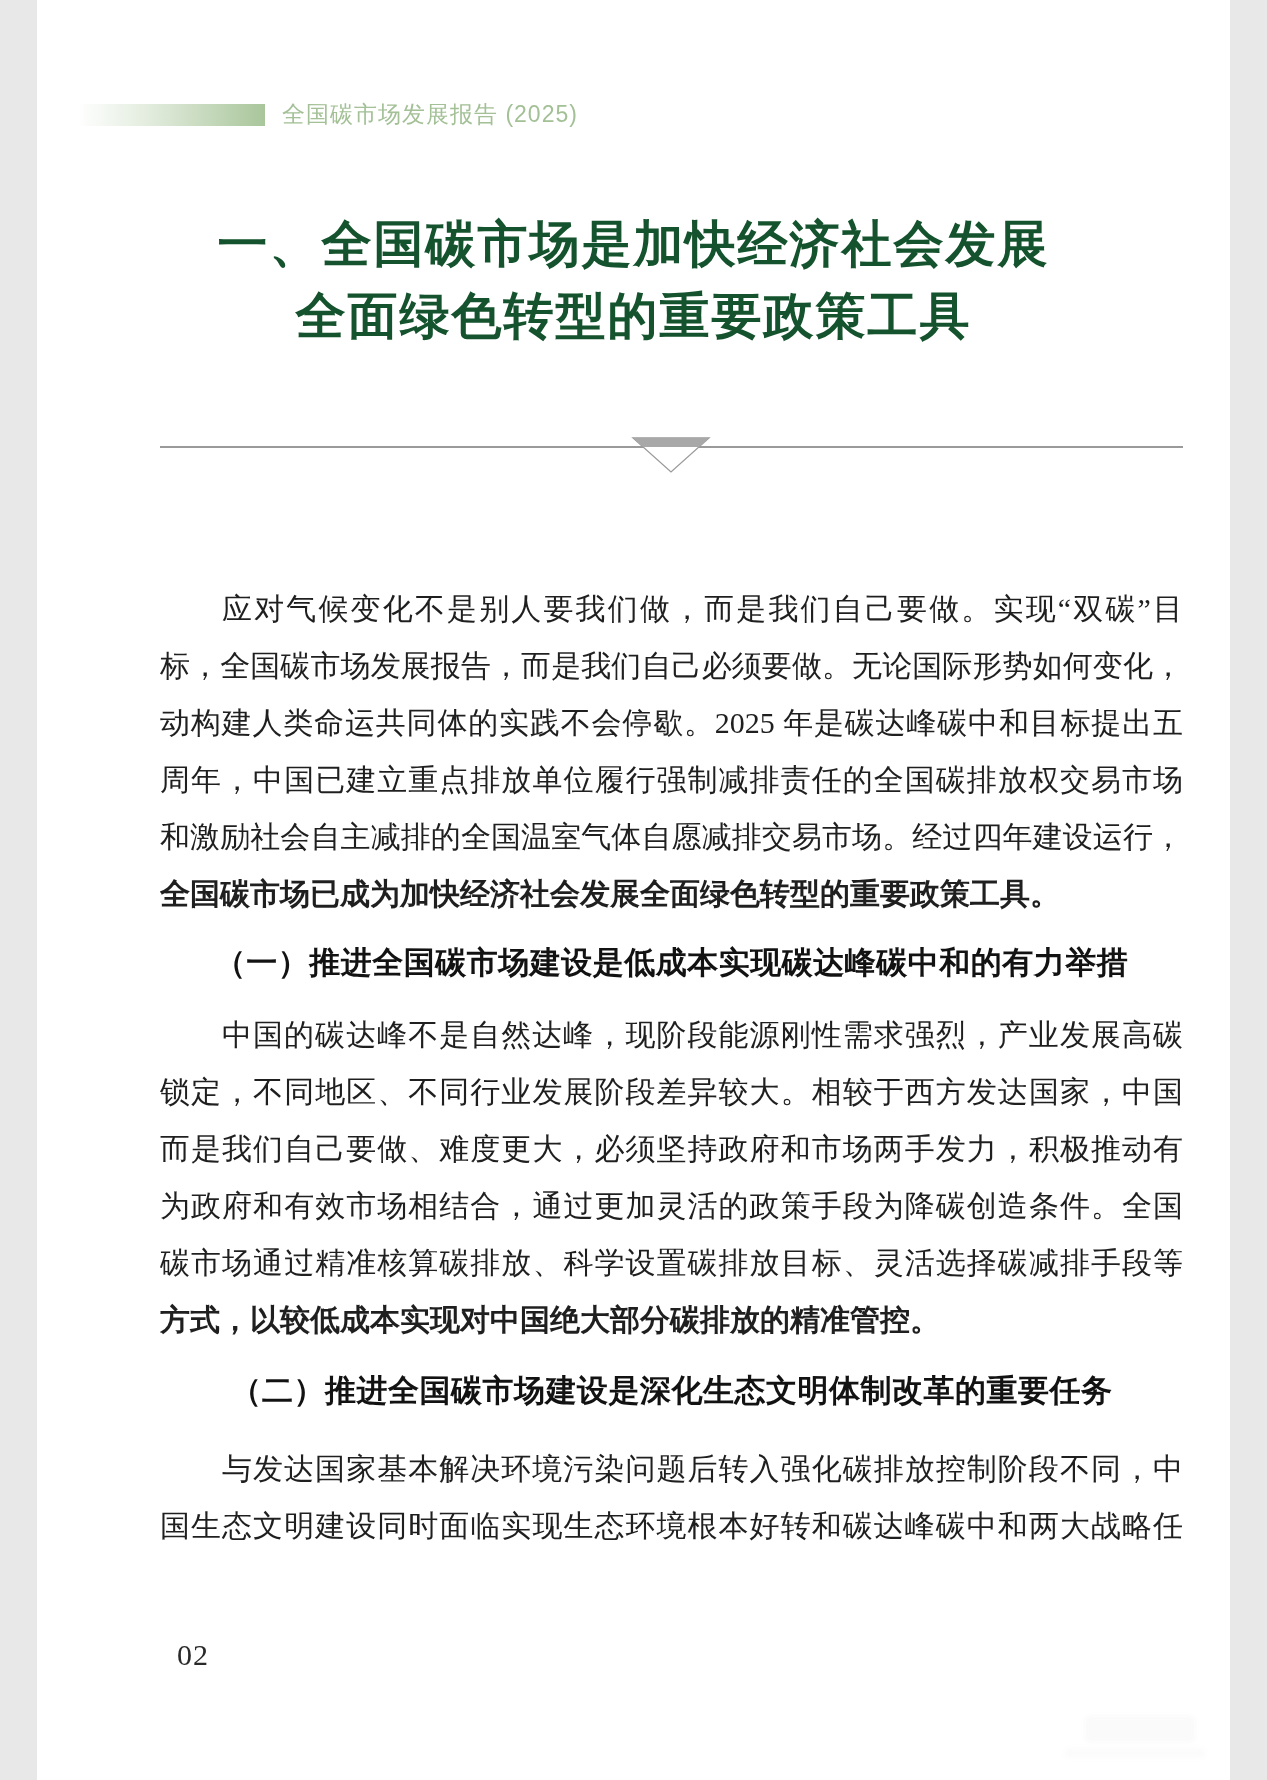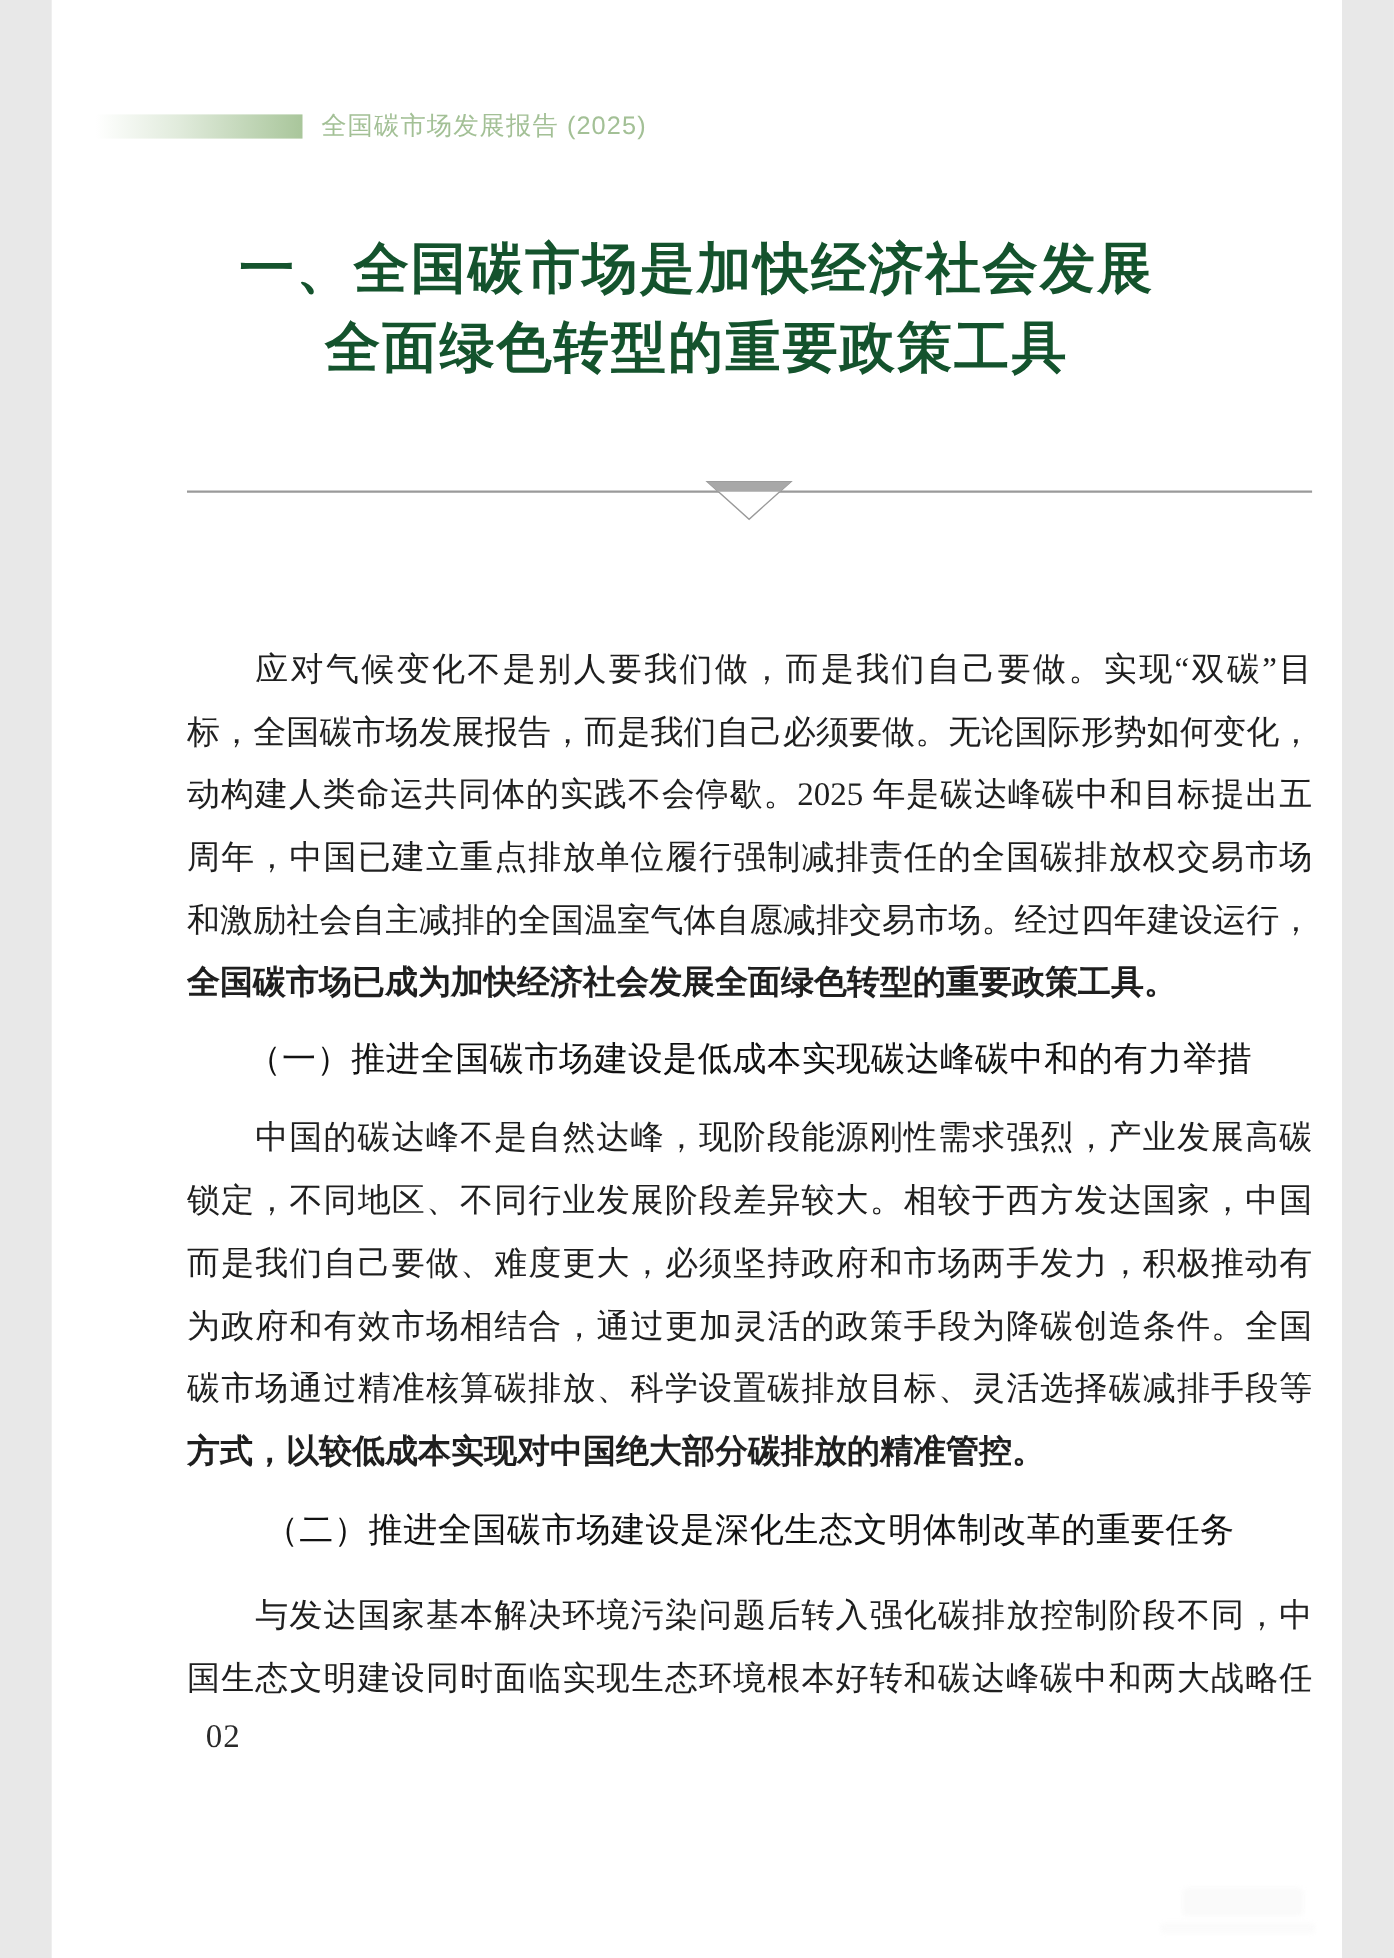--- a/index.html
+++ b/index.html
@@ -5,20 +5,21 @@
   html, body { margin: 0; padding: 0; background: #e8e8e8; }
   .page {
     position: relative;
     width: 1173px;
     height: 1780px;
     margin: 0 auto;
     background: #ffffff;
     overflow: hidden;
     font-family: "Liberation Serif", "DejaVu Serif", serif;
     color: #1f1f1f;
+    padding-left: 20px;
   }
 
   
   .running-header {
     position: absolute;
     top: 103px;
     left: 40px;
     display: flex;
     align-items: center;
   }
@@ -78,35 +79,35 @@
     white-space: nowrap;
   }
   .para-line.last {
     text-align: right;
     text-align-last: left;
     font-weight: bold;
   }
   .para-line.indent { text-indent: 62px; }
 
   .sub-heading {
-    font-weight: 400;
+    font-weight: 700;
     font-size: 31px;
     line-height: 57px;
     text-align: center;
     color: #121212;
     margin: 12px 0 15px 0;
     letter-spacing: 0.5px;
   }
   .sub-heading.second { margin: 14px 0 21px 0; }
 
   
   .page-number {
     position: absolute;
     left: 140px;
-    top: 1562px;
+    top: 1638px;
     font-size: 30px;
     color: #2a2a2a;
     letter-spacing: 1px;
   }
 
   
   .watermark {
     position: absolute;
     right: 20px;
     bottom: 22px;

